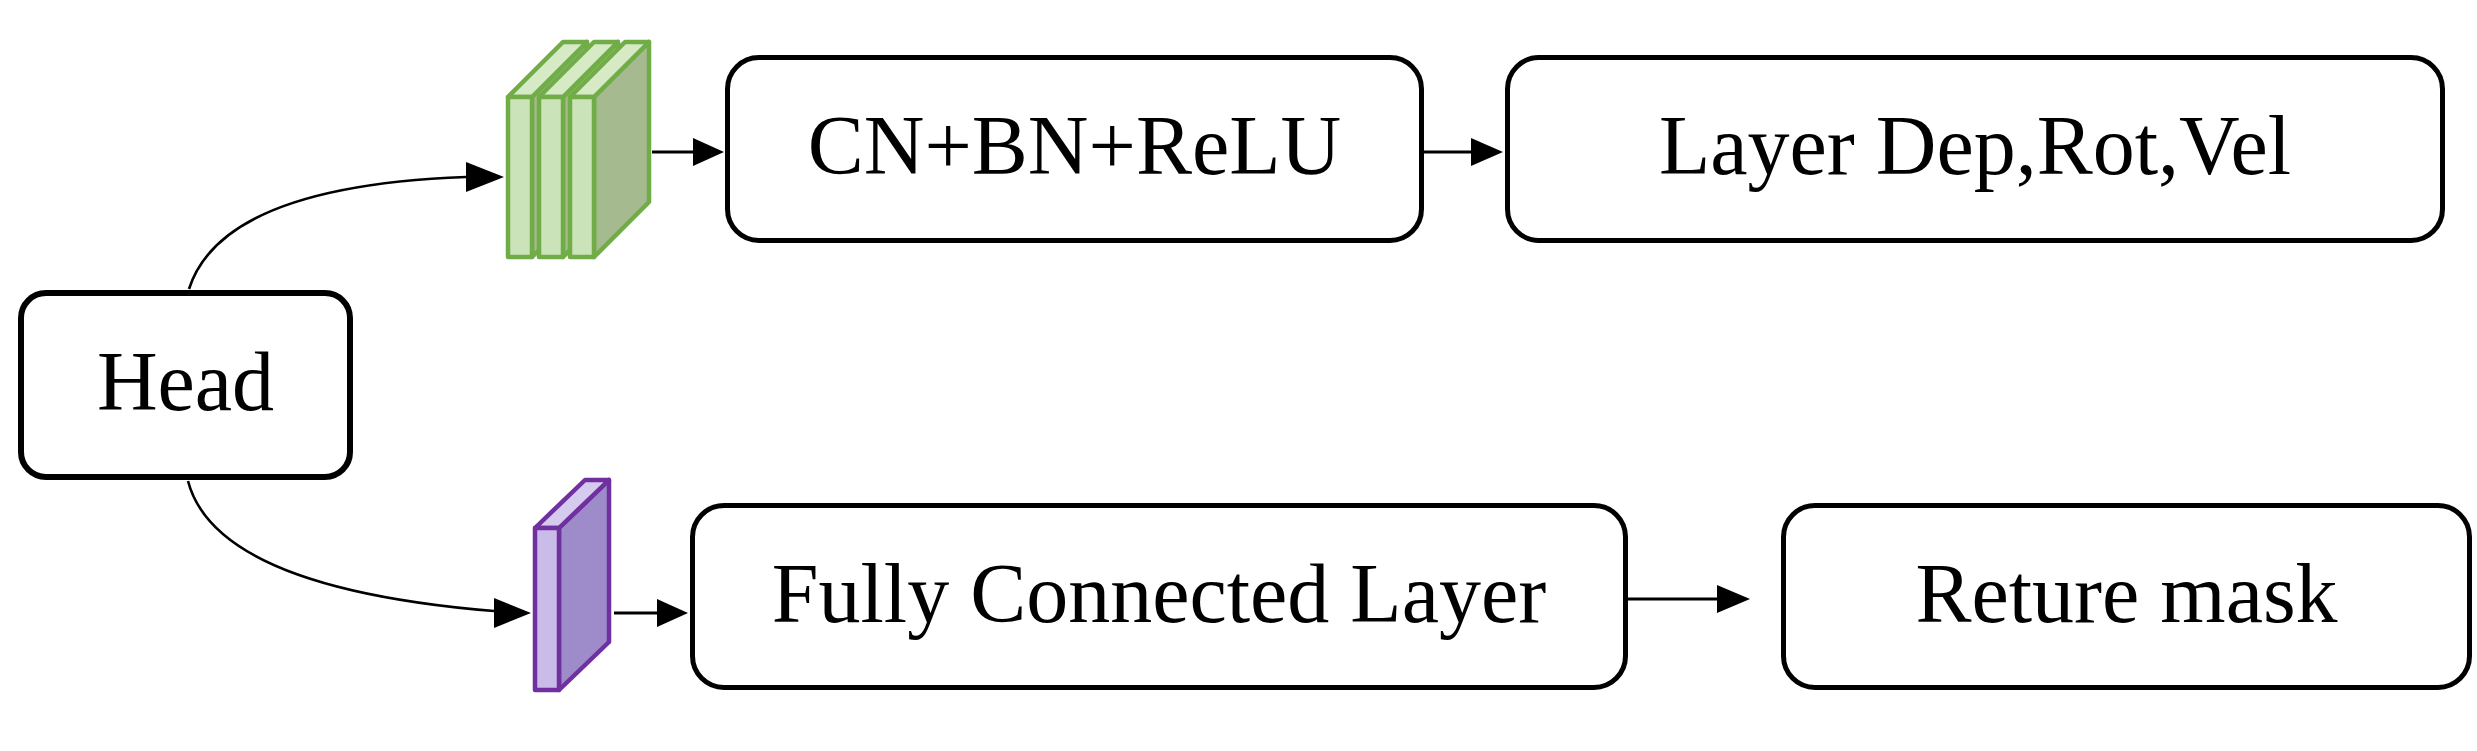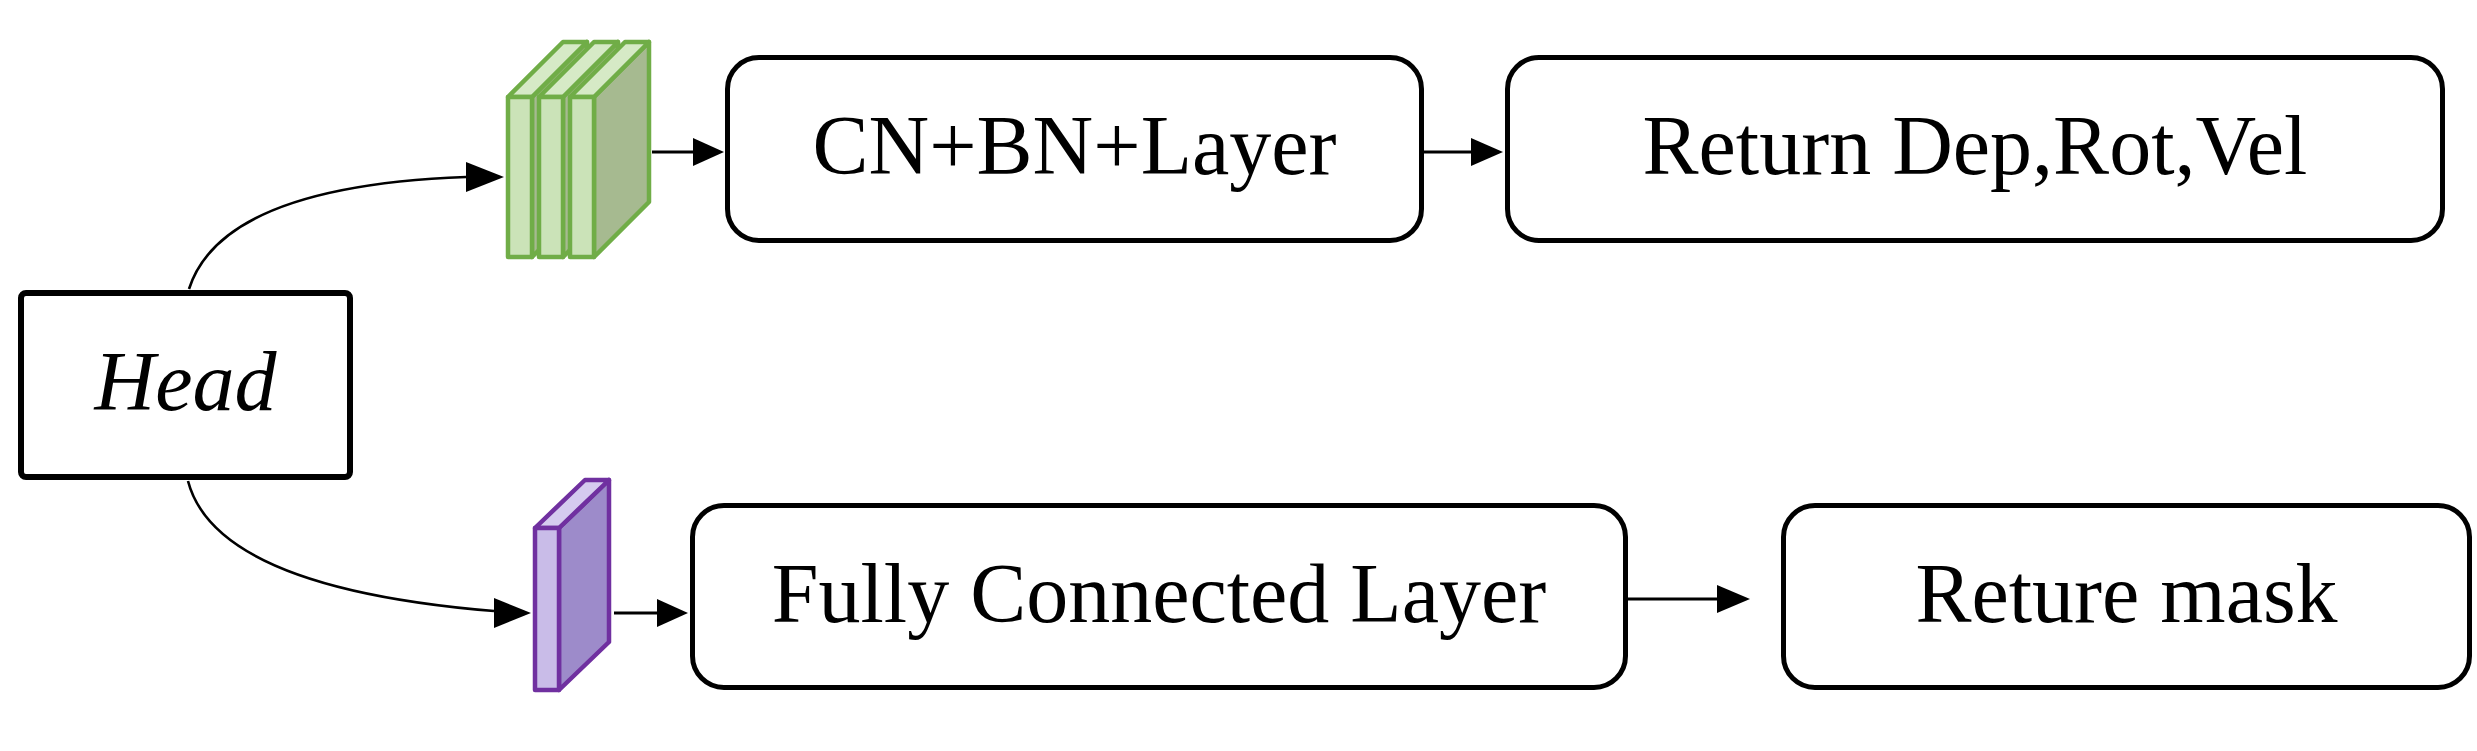--- a/index.html
+++ b/index.html
@@ -45,22 +45,21 @@
     box-sizing: border-box;
     border: 5px solid #000000;
     border-radius: 34px;
     background: #ffffff;
     display: flex;
     align-items: center;
     justify-content: center;
   }
   .node-head {
     border-width: 6px;
-    border-radius: 8px;
-    font-style: italic;
+    border-radius: 28px;
   }
   .node-label {
     font-size: 84px;
     line-height: 1;
     color: #000000;
     white-space: nowrap;
     padding-bottom: 6px;
   }
 </style>
 </head>
@@ -121,25 +120,25 @@
       <polygon class="edge-head" points="1717,585 1750,599 1717,613"></polygon>
     </g>
 
   </svg>
 
   <div class="node node-head" style="left:18px; top:290px; width:335px; height:190px;">
     <span class="node-label">Head</span>
   </div>
 
   <div class="node" style="left:725px; top:55px; width:699px; height:188px;">
-    <span class="node-label">CN+BN+Layer</span>
+    <span class="node-label">CN+BN+ReLU</span>
   </div>
 
   <div class="node" style="left:1505px; top:55px; width:940px; height:188px;">
-    <span class="node-label">Return Dep,Rot,Vel</span>
+    <span class="node-label">Layer Dep,Rot,Vel</span>
   </div>
 
   <div class="node" style="left:690px; top:503px; width:938px; height:187px;">
     <span class="node-label">Fully Connected Layer</span>
   </div>
 
   <div class="node" style="left:1752px; top:503px; width:691px; height:187px;margin-left:29px;">
     <span class="node-label">Reture mask</span>
   </div>
 

